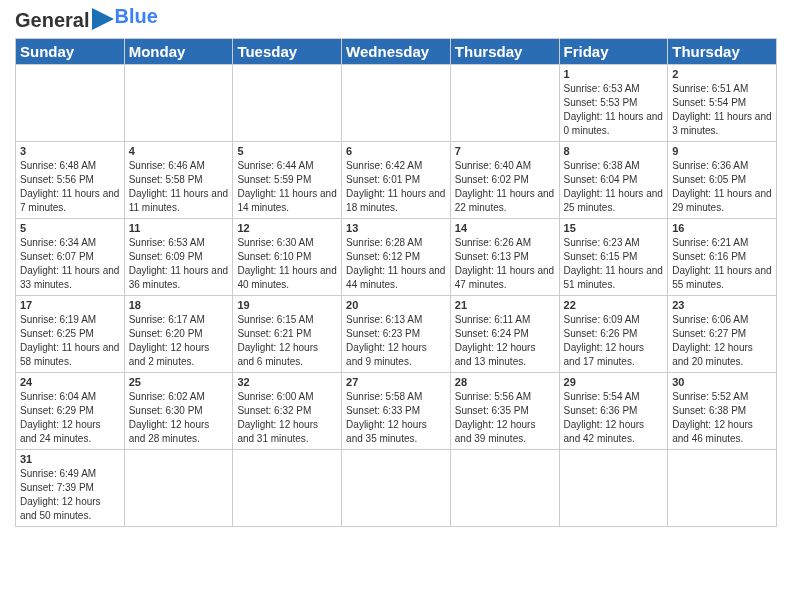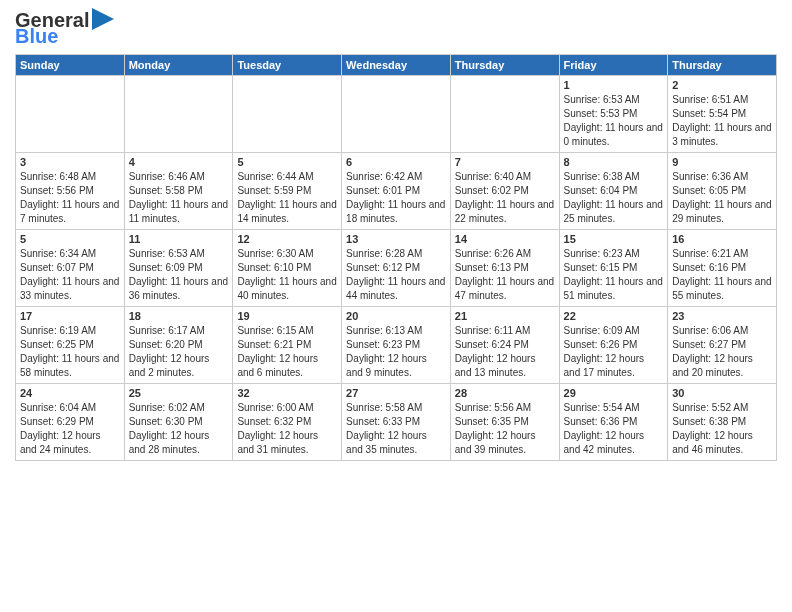--- a/index.html
+++ b/index.html
@@ -46,21 +46,21 @@
       color: #555;
     }
     .calendar {
       width: 100%;
       border-collapse: collapse;
       table-layout: fixed;
     }
     .calendar thead tr th {
       background: #2a6db5;
       color: #fff;
-      font-size: 11px;
+      font-size: 15px;
       font-weight: bold;
       padding: 4px 4px;
       border: 1px solid #ccc;
       text-align: left;
     }
     .calendar tbody tr td {
       border: 1px solid #ccc;
       vertical-align: top;
       padding: 3px 4px;
       font-size: 8.5px;
@@ -89,21 +89,21 @@
     .last-row td {
       height: 60px;
     }
   </style>
 </head>
 <body>
 
 <div class="page">
   <div class="header">
     <div class="logo">
-      <div style="display:flex;flex-direction:column;align-items:flex-start;">
+      <div style="display:flex;flex-direction:row;align-items:flex-start;">
         <div style="display:flex;align-items:center;">
           <span class="logo-text">General</span>
           <svg width="22" height="22" viewBox="0 0 22 22" style="margin-left:3px;margin-top:-2px;">
             <polygon points="0,0 22,11 0,22" fill="#1a6fb5"></polygon>
           </svg>
         </div>
         <span class="logo-text" style="color:#3b82f6;margin-top:-4px;">Blue</span>
       </div>
     </div>
     <div class="title-block">
@@ -344,15 +344,30 @@
 and 42 minutes.</div>
           </td>
           <td>
             <span class="day-num">30</span>
             <div class="day-info">Sunrise: 5:52 AM
 Sunset: 6:38 PM
 Daylight: 12 hours
 and 46 minutes.</div>
           </td>
         </tr>
+        <tr class="last-row">
+          <td>
+            <span class="day-num">31</span>
+            <div class="day-info">Sunrise: 6:49 AM
+Sunset: 7:39 PM
+Daylight: 12 hours
+and 50 minutes.</div>
+          </td>
+          <td class="empty"></td>
+          <td class="empty"></td>
+          <td class="empty"></td>
+          <td class="empty"></td>
+          <td class="empty"></td>
+          <td class="empty"></td>
+        </tr>
       </tbody>
   </table>
 </div>
 
 </body></html>

